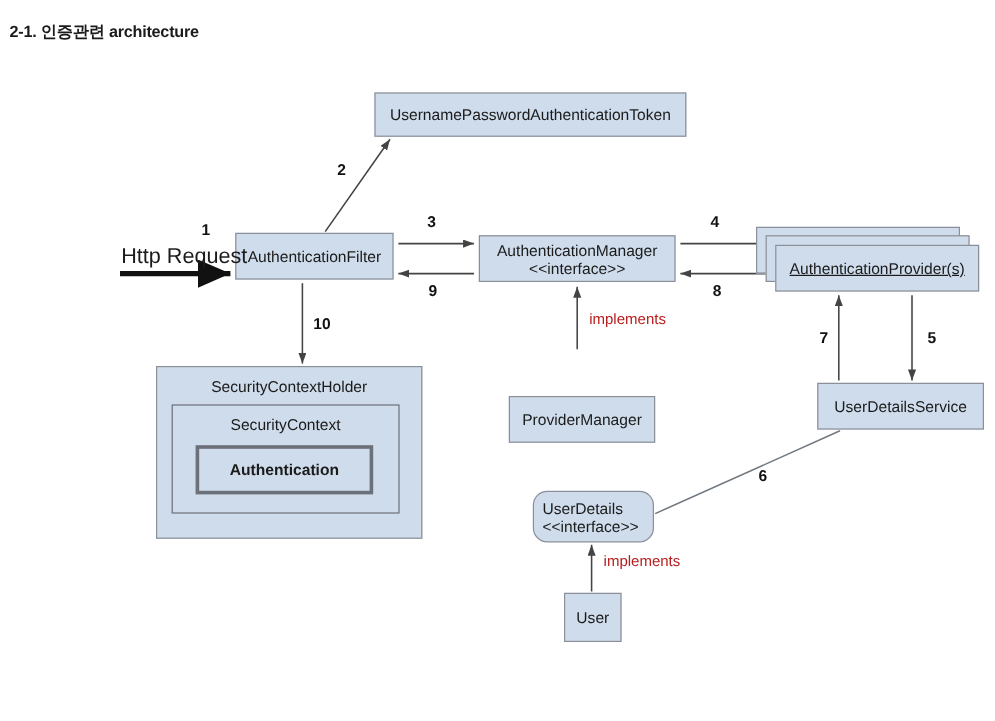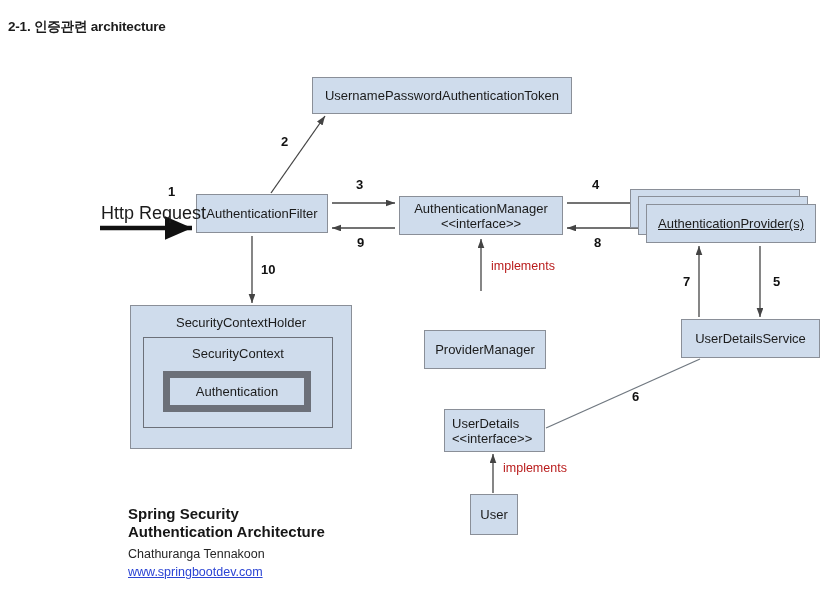--- a/index.html
+++ b/index.html
@@ -49,21 +49,22 @@
     align-items: center;
     justify-content: center;
     font-size: 13px;
     line-height: 15px;
     color: #1b1b1b;
     text-align: center;
     white-space: nowrap;
   }
   .node.plain {
     background: transparent;
-    border: 7px solid #15803d;
+    border: 3px solid #15803d;
+    font-weight: bold;
   }
   .node .line2 { display: block; }
   .stack-shadow {
     position: absolute;
     box-sizing: border-box;
     background: #cfdcec;
     border: 1px solid #8a8f98;
   }
   .label {
     position: absolute;
@@ -116,20 +117,21 @@
     display: flex;
     justify-content: center;
     font-size: 13px;
     color: #1b1b1b;
     padding-top: 8px;
   }
   .node.interface-left {
     align-items: flex-start;
     text-align: left;
     padding-left: 7px;
+    border-radius: 12px;
   }
 </style>
 </head>
 <body>
 
 <div id="page-title">2-1. 인증관련 architecture</div>
 
 <div id="diagram">
 
   <svg class="layer" viewBox="0 0 829 601">
@@ -234,20 +236,14 @@
   <div class="num" style="left:261px; top:262px;">10</div>
 
   <div class="num" style="left:683px; top:274px;">7</div>
 
   <div class="num" style="left:773px; top:274px;">5</div>
 
   <div class="num" style="left:632px; top:389px;">6</div>
 
   <div class="label" style="left:503px; top:461px;">implements</div>
 
-  <div id="caption">
-    <div class="cap-title">Spring Security</div>
-    <div class="cap-title">Authentication Architecture</div>
-    <div class="cap-author">Chathuranga Tennakoon</div>
-    <div><a class="cap-link" href="#">www.springbootdev.com</a></div>
-  </div>
 
 </div>
 
 </body></html>

